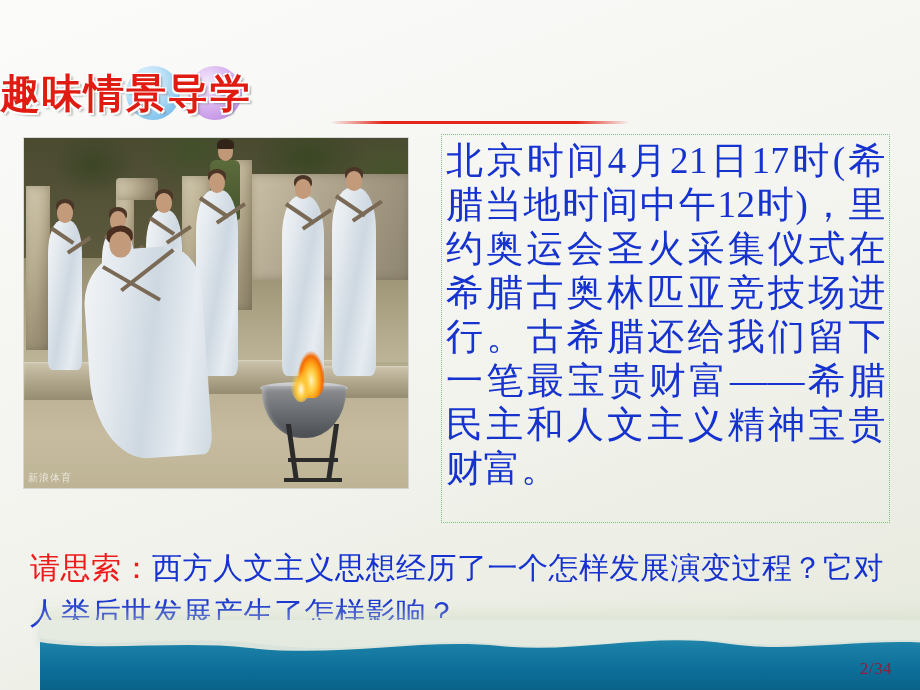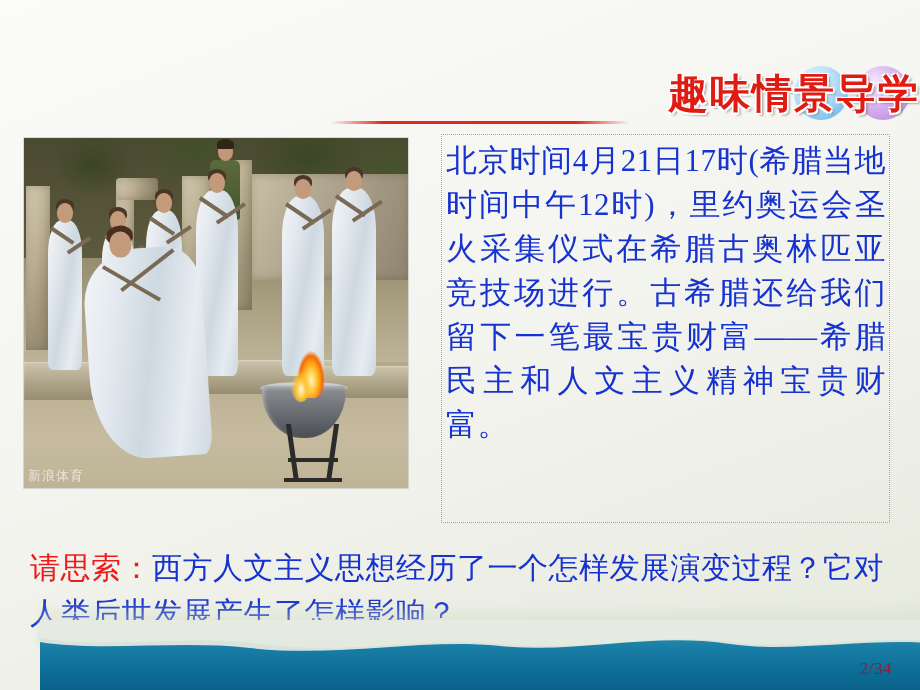--- a/index.html
+++ b/index.html
@@ -21,21 +21,21 @@
     overflow: hidden;
   }
 
   
   .title-wrap {
     position: absolute;
     left: 0;
     top: 62px;
     width: 920px;
     height: 62px;
-    text-align: right;
+    text-align: left;
   }
   .title-inner {
     position: relative;
     display: inline-block;
     height: 62px;
     line-height: 62px;
     white-space: nowrap;
   }
   .title-bubbles {
     position: absolute;
@@ -197,21 +197,21 @@
     filter: blur(0.4px);
   }
   .flame2 {
     position: absolute; left: 266px; top: 222px; width: 22px; height: 42px;
     background: radial-gradient(ellipse 11px 20px at 50% 70%, #fff8dc 0%, #ffc83c 42%, rgba(255,150,20,0) 100%);
     border-radius: 50%;
   }
   .ph-watermark {
     position: absolute; left: 4px; bottom: 3px;
     font-family: "DejaVu Sans", sans-serif;
-    font-size: 13px; color: rgba(255,255,255,0.65);
+    font-size: 10px; color: rgba(255,255,255,0.65);
     letter-spacing: 1px;
   }
   .ph-man-body {
     position: absolute; left: 186px; top: 22px; width: 30px; height: 60px;
     background: linear-gradient(#5c6b3c, #46542d);
     border-radius: 6px 6px 3px 3px;
   }
   .ph-man-head {
     position: absolute; left: 194px; top: 4px; width: 15px; height: 19px;
     background: #c09878; border-radius: 48%;
@@ -231,21 +231,21 @@
     border: 1px dotted #7bc47f;
     box-sizing: border-box;
   }
   .body-text {
     position: absolute;
     left: 446px;
     top: 139px;
     width: 440px;
     color: #1733cf;
     font-family: "Liberation Serif", "DejaVu Serif", serif;
-    font-size: 31px;
+    font-size: 37px;
     line-height: 44px;
     letter-spacing: 0.5px;
     text-align: justify;
   }
 
   
   .question {
     position: absolute;
     left: 30px;
     top: 545px;

